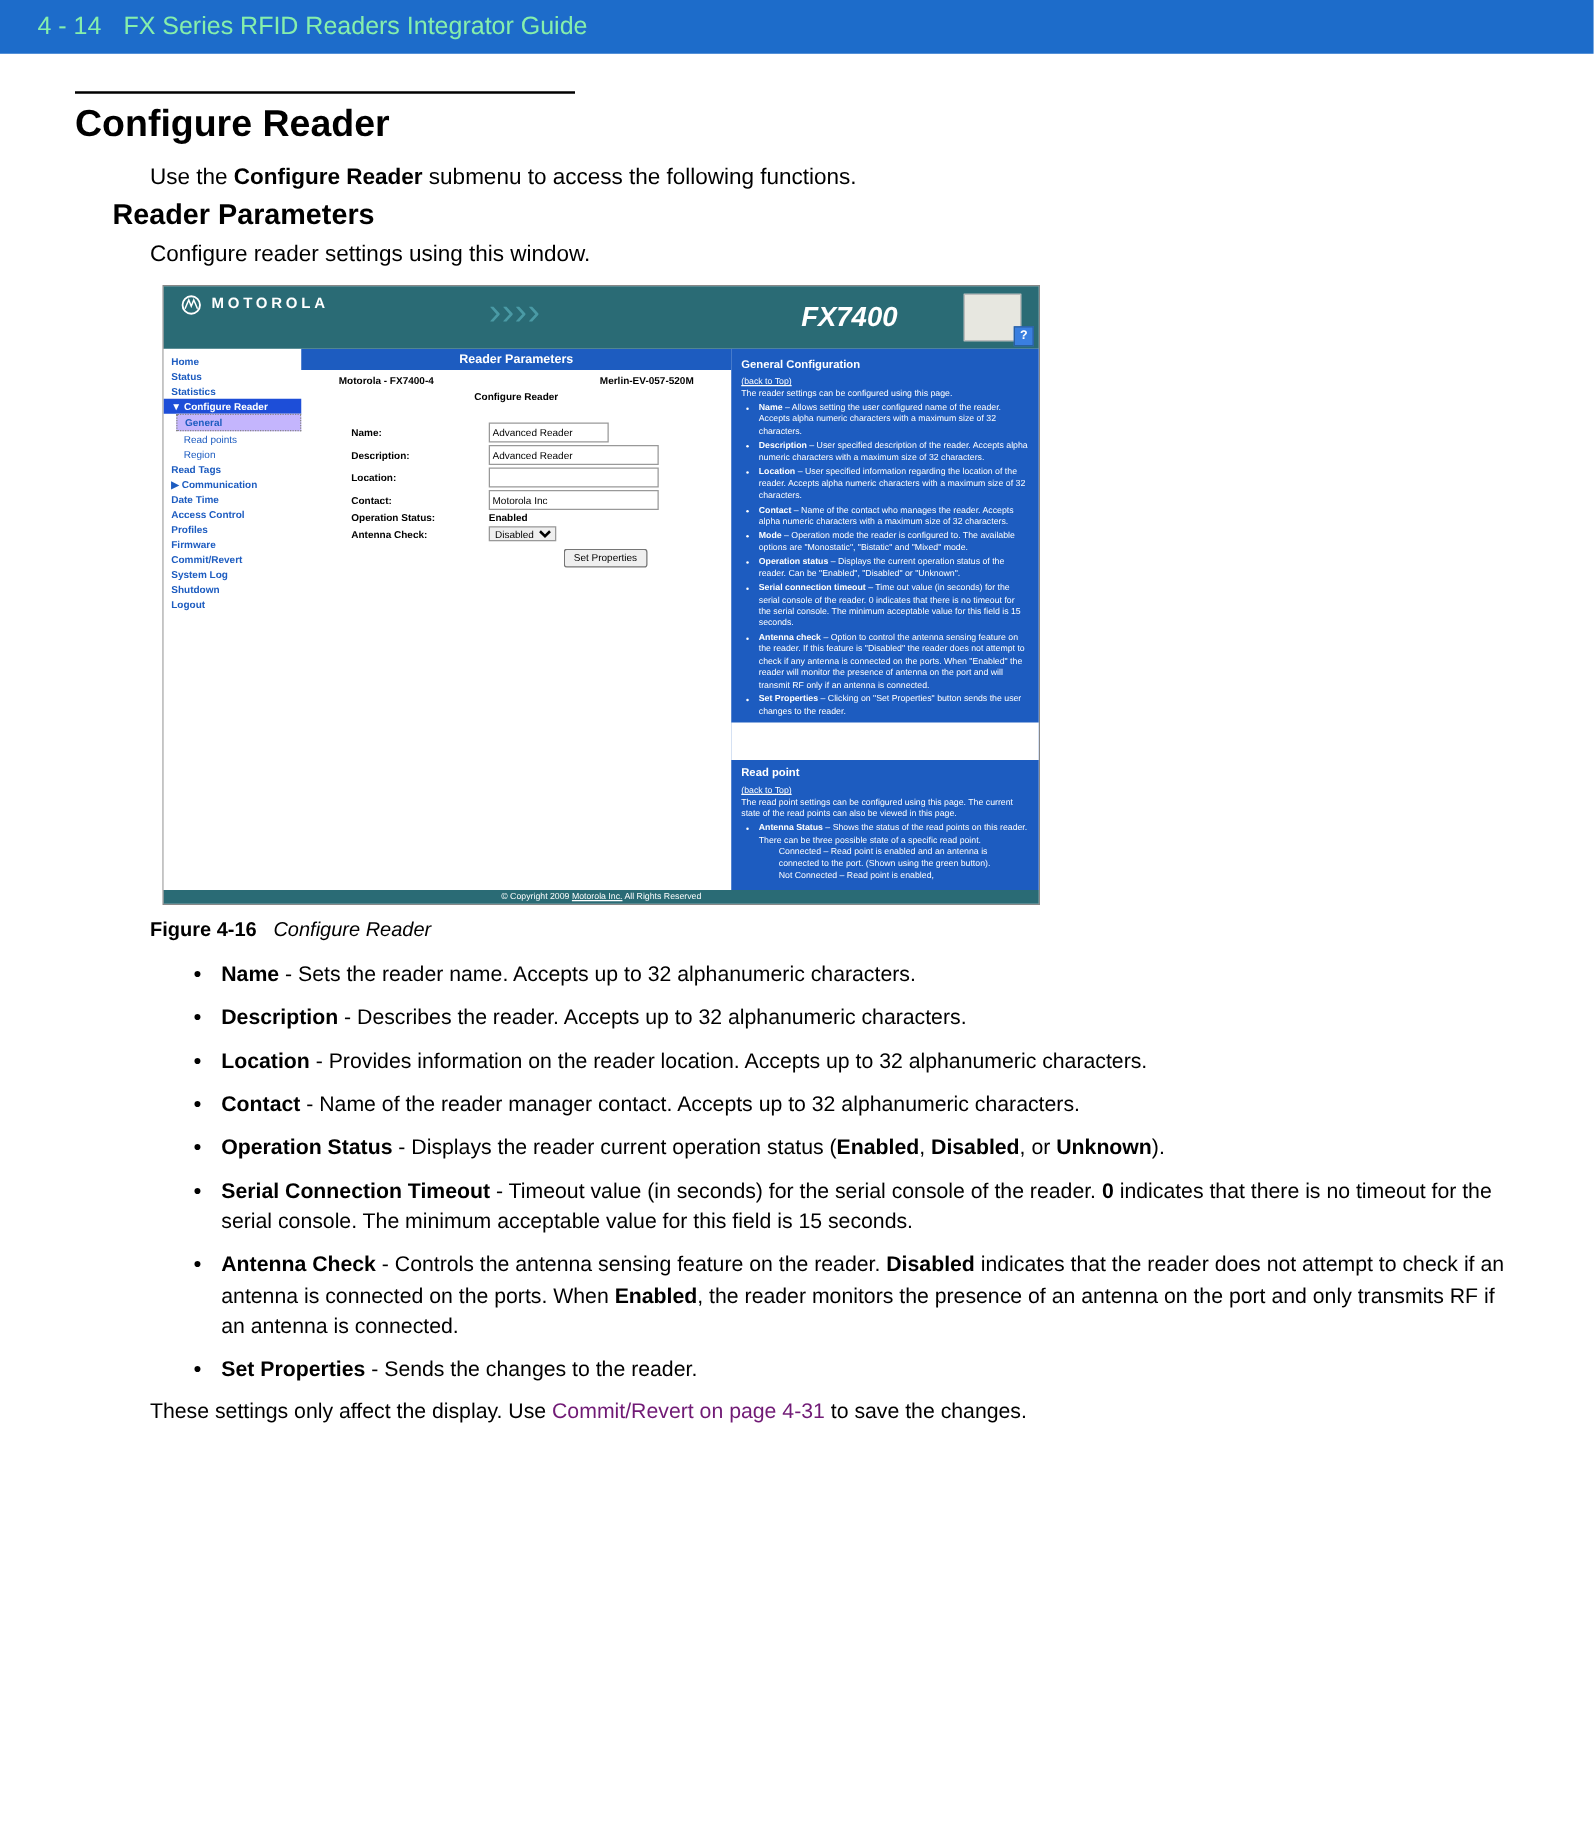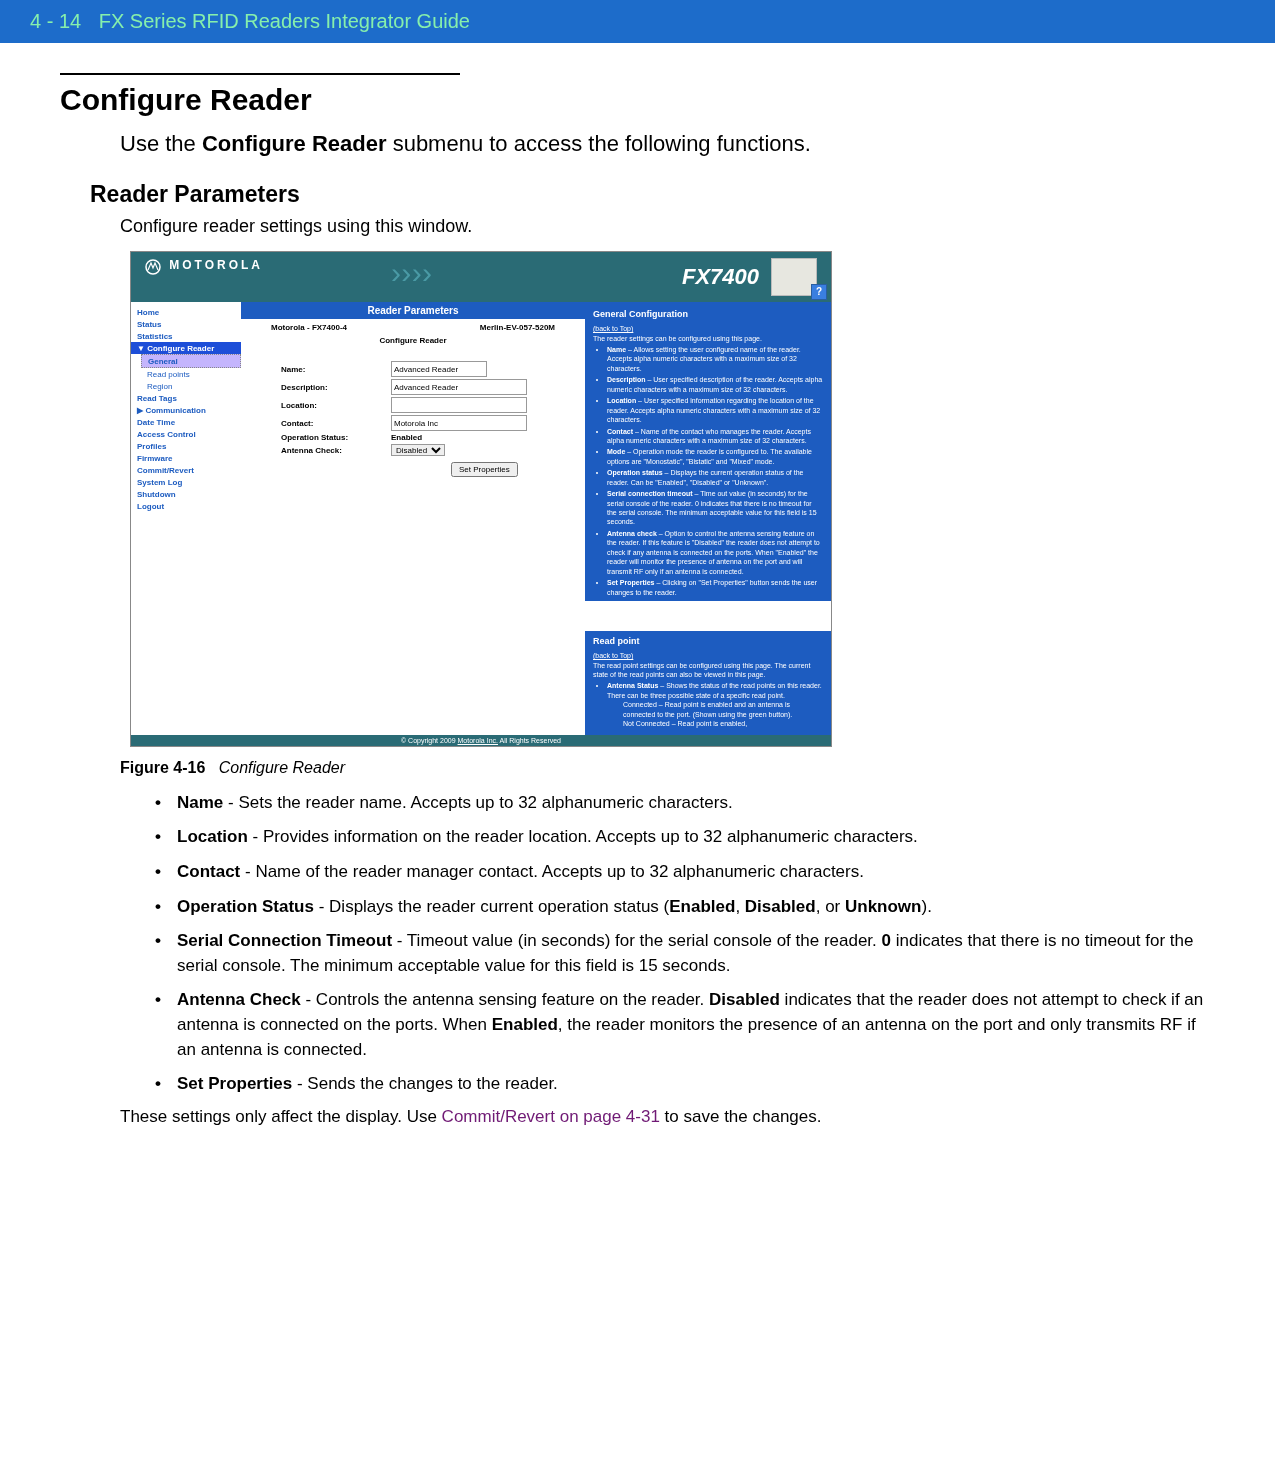--- a/index.html
+++ b/index.html
@@ -20,21 +20,21 @@
   .content {
     padding: 30px 60px 40px 60px;
   }
   .rule { border-top: 2px solid #000; width: 400px; margin-bottom: 8px; }
   h1.section {
     font-family: Arial, sans-serif;
     font-weight: bold;
     font-size: 30px;
     margin: 0 0 14px 0;
   }
-  .intro { margin: 0 0 24px 60px; font-size: 22px; }
+  .intro { margin: 0 0 6px 60px; font-size: 18px; }
   h2.sub { font-weight: bold; font-size: 23px; margin: 0 0 8px 30px; }
   .subintro { margin: 0 0 14px 60px; font-size: 18px; }
 
   
   .shot {
     margin-left: 70px;
     width: 700px;
     border: 1px solid #888;
     font-size: 8px;
   }
@@ -114,21 +114,21 @@
   <div class="shot">
     <div class="banner">
       <div class="brand">
         <svg width="16" height="16" viewBox="0 0 16 16">
             <circle cx="8" cy="8" r="7" fill="none" stroke="#fff" stroke-width="1.5"></circle>
             <path d="M3 11 L6 4 L8 9 L10 4 L13 11" fill="none" stroke="#fff" stroke-width="1.2"></path>
           </svg>
         <span>MOTOROLA</span>
       </div>
       <div class="chev">› › › ›</div>
-      <div style="display:flex;align-items:center;">
+      <div style="display:flex;align-items:center;gap:41px;">
         <span class="model">FX7400</span>
         <div class="device"></div>
       </div>
     </div>
     <div class="body">
       <div class="sidemenu">
         <div>Home</div>
         <div>Status</div>
         <div>Statistics</div>
         <div class="sel">▼ <span>Configure Reader</span></div>
@@ -215,20 +215,21 @@
       <span>© Copyright 2009 </span><u>Motorola Inc.</u><span> All Rights Reserved</span>
     </div>
   </div>
 
   <p class="figcap">
     <b>Figure 4-16</b>&nbsp;&nbsp;&nbsp;<i>Configure Reader</i>
   </p>
 
   <ul class="bullets">
     <li><b>Name</b><span> - Sets the reader name. Accepts up to 32 alphanumeric characters.</span></li>
+    <li><b>Description</b><span> - Describes the reader. Accepts up to 32 alphanumeric characters.</span></li>
     <li><b>Location</b><span> - Provides information on the reader location. Accepts up to 32 alphanumeric characters.</span></li>
     <li><b>Contact</b><span> - Name of the reader manager contact. Accepts up to 32 alphanumeric characters.</span></li>
     <li><b>Operation Status</b><span> - Displays the reader current operation status (</span><b>Enabled</b><span>, </span><b>Disabled</b><span>, or </span><b>Unknown</b><span>).</span></li>
     <li><b>Serial Connection Timeout</b><span> - Timeout value (in seconds) for the serial console of the reader. </span><b>0</b><span> indicates that there is no timeout for the serial console. The minimum acceptable value for this field is 15 seconds.</span></li>
     <li><b>Antenna Check</b><span> - Controls the antenna sensing feature on the reader. </span><b>Disabled</b><span> indicates that the reader does not attempt to check if an antenna is connected on the ports. When </span><b>Enabled</b><span>, the reader monitors the presence of an antenna on the port and only transmits RF if an antenna is connected.</span></li>
     <li><b>Set Properties</b><span> - Sends the changes to the reader.</span></li>
   </ul>
 
   <p class="footnote">
     <span>These settings only affect the display. Use </span><a href="#">Commit/Revert on page 4-31</a><span> to save the changes.</span>

